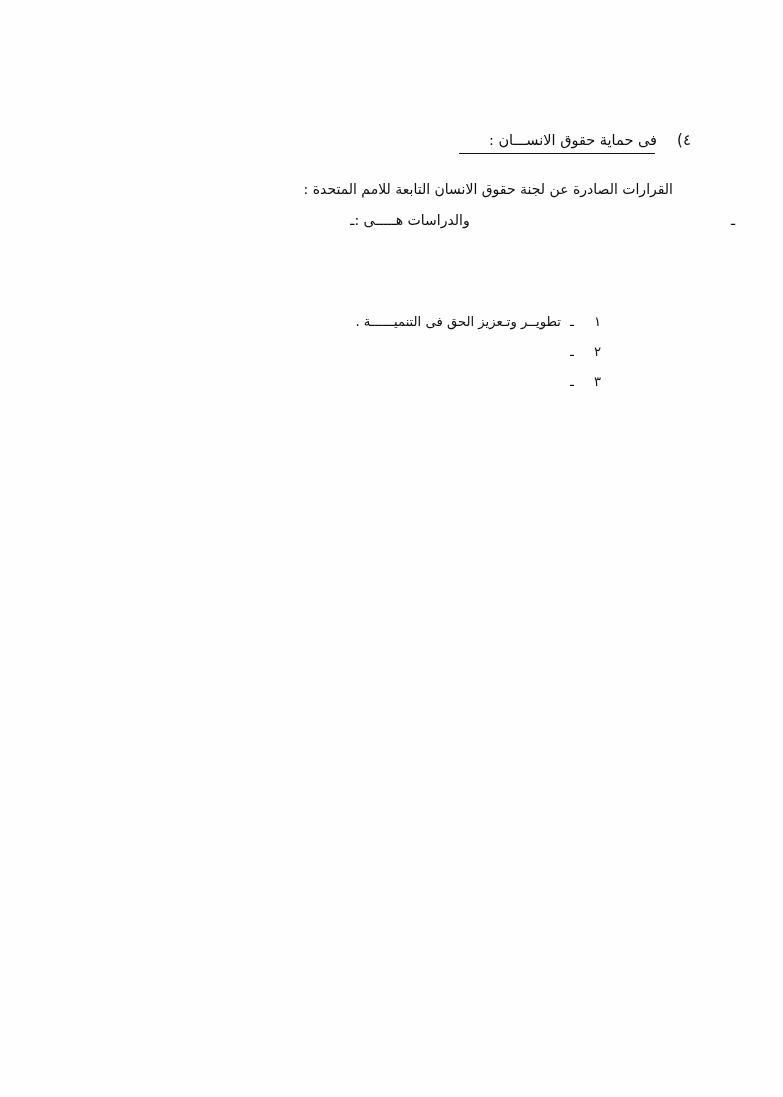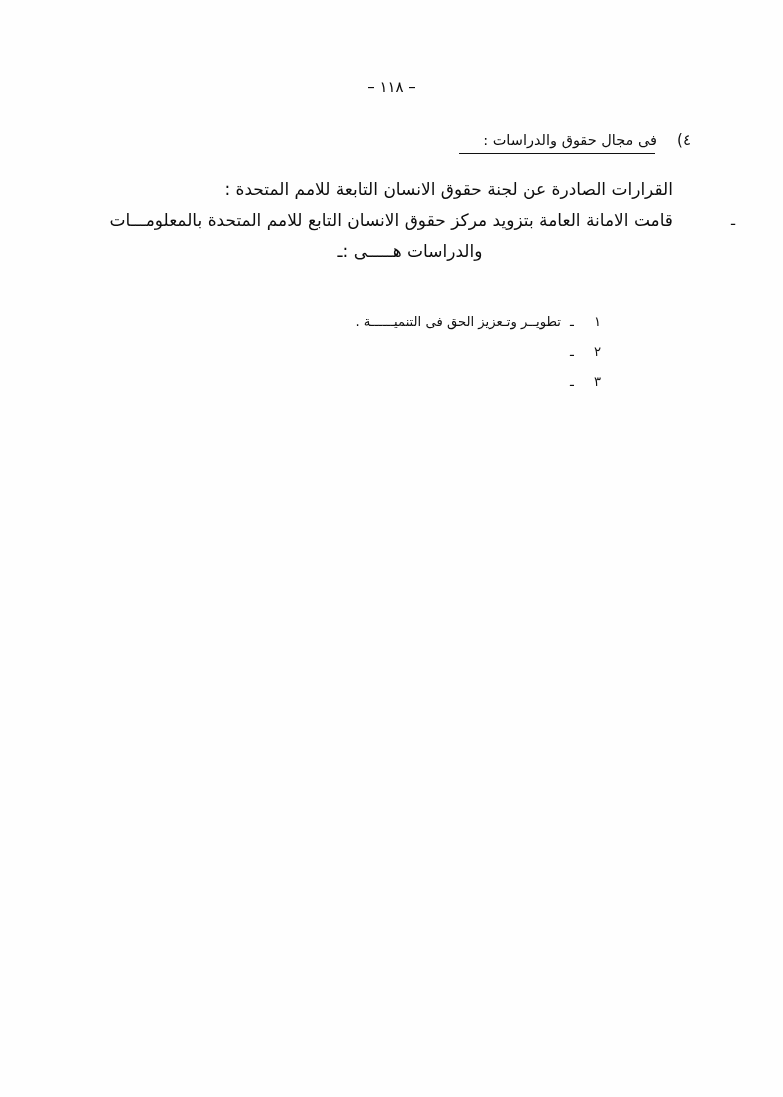--- a/index.html
+++ b/index.html
@@ -72,21 +72,21 @@
   
   .body-block {
     position: absolute;
     top: 174px;
     right: 110px;
     width: 520px;
     direction: rtl;
     text-align: justify;
   }
   .line {
-    font-size: 17px;
+    font-size: 14px;
     line-height: 31px;
     white-space: nowrap;
     letter-spacing: 0.2px;
   }
   .line-center-shift { padding-right: 6px; }
 
   .dash-marker {
     position: absolute;
     top: 212px;
     right: 48px;
@@ -124,35 +124,33 @@
     text-align: center;
   }
   .item-2 { padding-right: 0px; }
   .item-3 { padding-right: 0px; }
 </style>
 </head>
 <body>
 
 <div class="page">
 
-  <div class="page-number">– ١١٨ –</div>
 
   <div class="section-heading-row">
     <div class="section-marker">٤)</div>
     <div class="section-heading">
-      <span>فى مجال حقوق والدراسات :</span>
+      <span>فى حماية حقوق الانســـان :</span>
       <span class="rule"></span>
     </div>
   </div>
 
   <div class="dash-marker">ـ</div>
 
   <div class="body-block">
     <div class="line">القرارات الصادرة عن لجنة حقوق الانسان التابعة للامم المتحدة :</div>
-    <div class="line">قامت الامانة العامة بتزويد مركز حقوق الانسان التابع للامم المتحدة بالمعلومـــات</div>
     <div class="line line-center-shift" style="text-align:center;">والدراسات هـــــى :ـ</div>
   </div>
 
   <div class="num-list">
     <div class="num-item item-1">
       <span class="num">١</span>
       <span class="sep">ـ</span>
       <span class="txt">تطويــر وتـعزيز الحق فى التنميــــــة  .</span>
     </div>
     <div class="num-item item-2">

